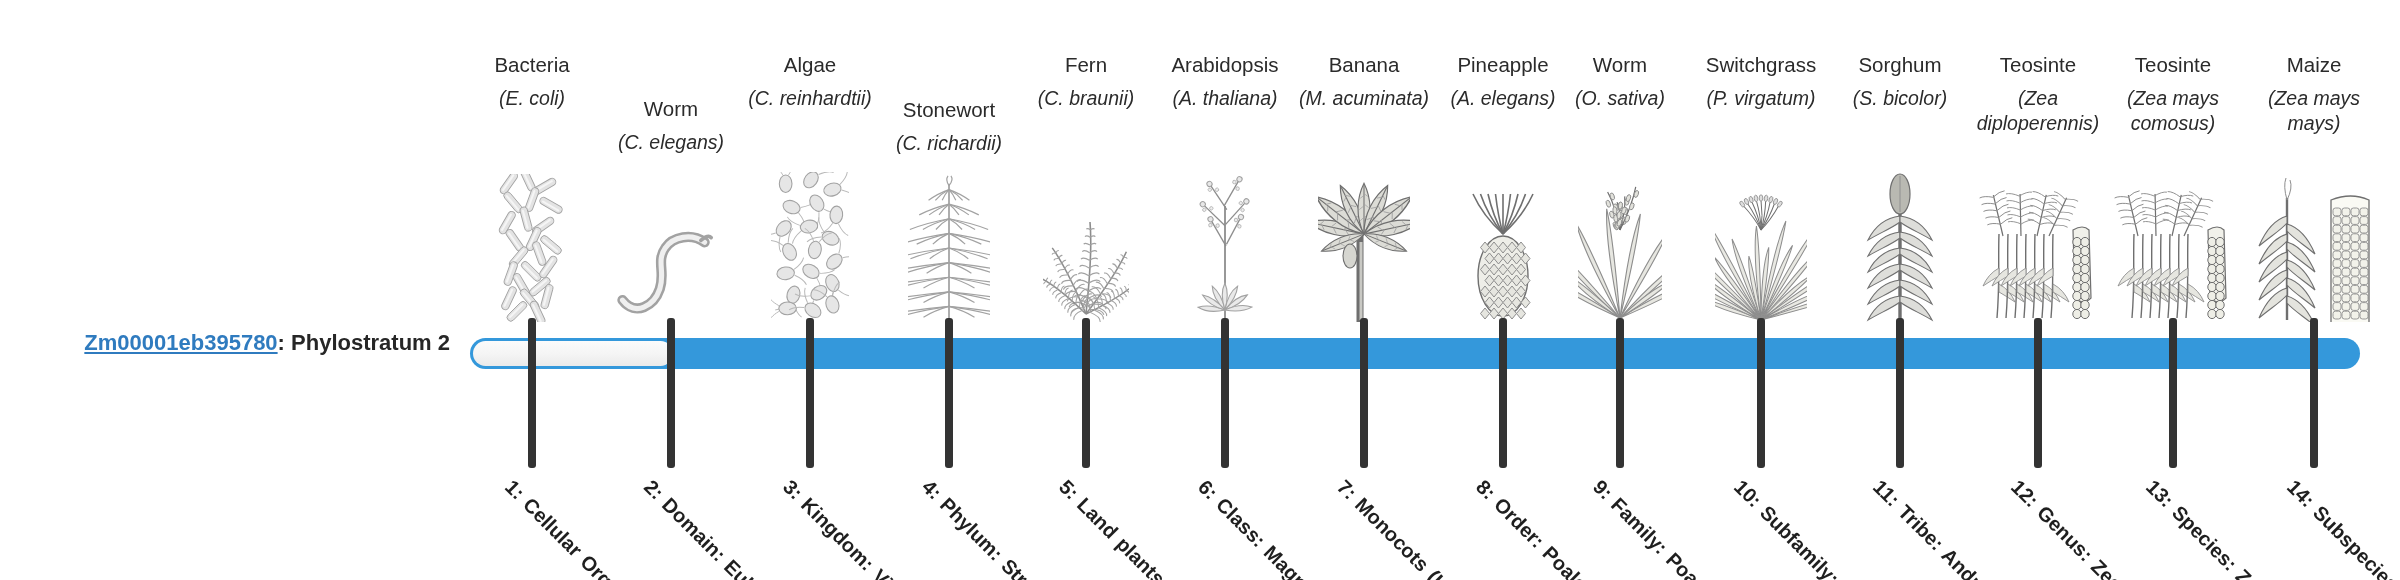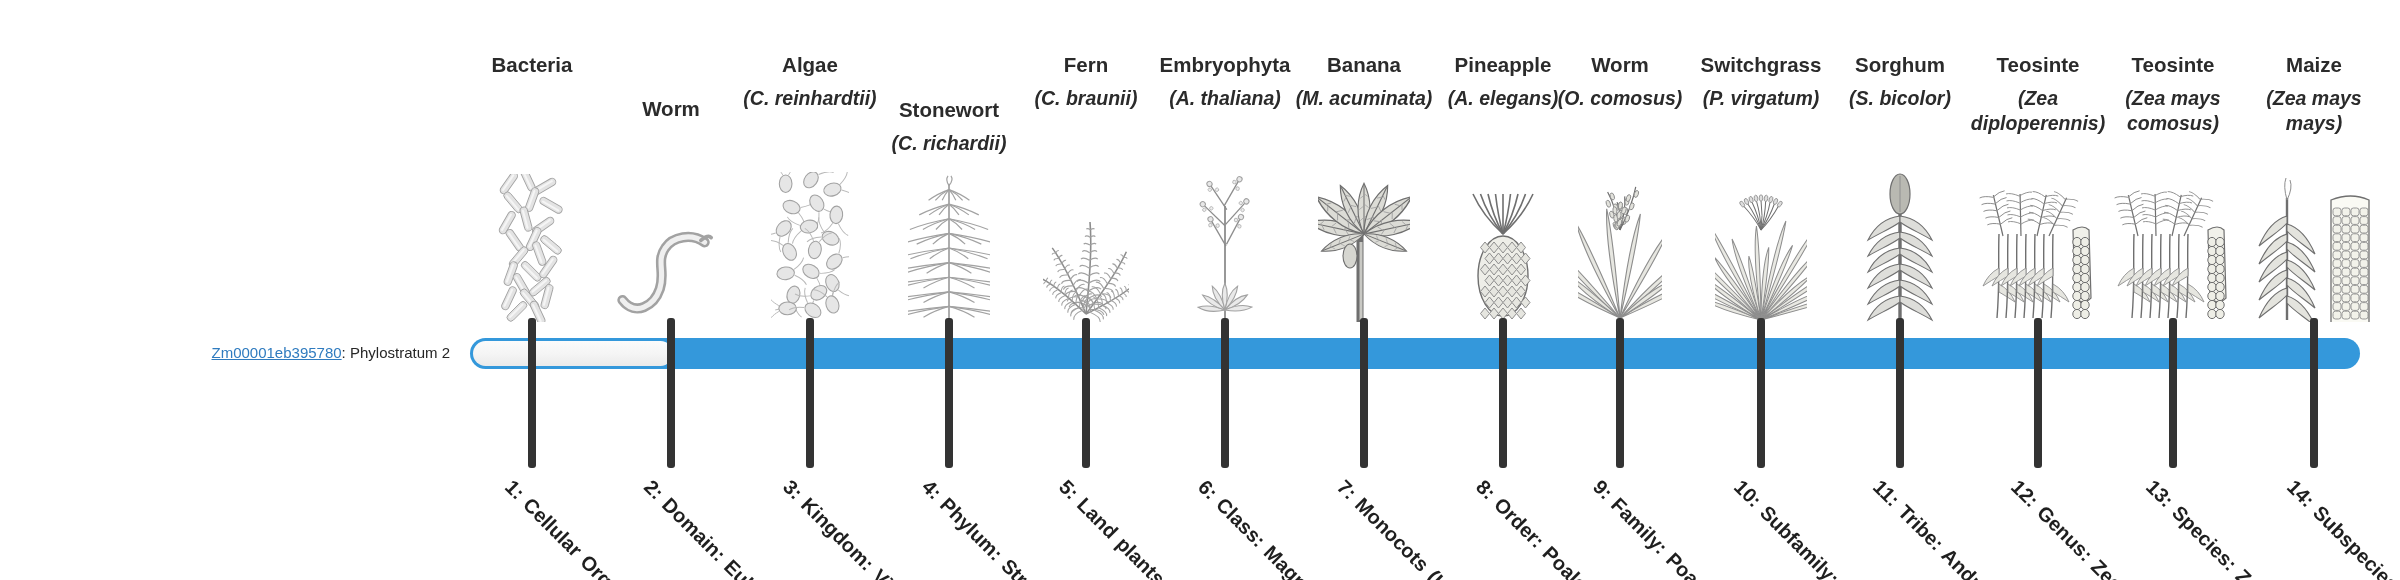--- a/index.html
+++ b/index.html
@@ -13,43 +13,43 @@
     overflow: hidden;
     position: relative;
   }
 
   #stage { position: absolute; inset: 0; }
 
   
   .gene-label {
     position: absolute;
     left: 30px;
-    top: 338px;
+    top: 328px;
     width: 420px;
     text-align: right;
-    font-size: 15px;
+    font-size: 22px;
     line-height: 30px;
     color: #262626;
     white-space: nowrap;
+    font-weight: bold;
   }
   .gene-link {
     color: #2f7bbf;
     text-decoration: underline;
     cursor: pointer;
   }
 
   
   .columns { position: absolute; left: 0; top: 0; width: 2400px; height: 580px; }
   .col {
     position: absolute;
     top: 52px;
     width: 139px;
     margin-left: -69.5px;
     text-align: center;
-    font-weight: bold;
   }
   .common {
     font-size: 20.5px;
     line-height: 26px;
     color: #2b2b2b;
     white-space: nowrap;
   }
   .latin {
     font-size: 19.5px;
     line-height: 25px;
@@ -127,20 +127,21 @@
 
 <div id="stage">
 
   <div class="gene-label">
     <span class="gene-link">Zm00001eb395780</span><span>: </span><span>Phylostratum 2</span>
   </div>
 
   <div class="columns" id="columns">
       <div class="col" style="left: 532px;">
         <div class="common">Bacteria</div>
+        <div class="latin">(E. coli)</div>
       </div>
       <div class="pic" style="left: 532px;">
         <svg width="76" height="148" viewBox="0 0 72 180">
           <g transform="translate(8,10) rotate(35)">
           <rect x="-4" y="-14" width="9" height="30" rx="4.5" fill="#e3e3e3" stroke="#a2a2a2" stroke-width="1.1"></rect>
           <rect x="-1.8" y="-11" width="2.6" height="24" rx="1.3" fill="#f6f6f6" opacity=".9"></rect>
         </g>
           <g transform="translate(30,6) rotate(-25)">
           <rect x="-4" y="-14" width="9" height="30" rx="4.5" fill="#e3e3e3" stroke="#a2a2a2" stroke-width="1.1"></rect>
           <rect x="-1.8" y="-11" width="2.6" height="24" rx="1.3" fill="#f6f6f6" opacity=".9"></rect>
@@ -230,20 +231,21 @@
           <rect x="-1.8" y="-11" width="2.6" height="24" rx="1.3" fill="#f6f6f6" opacity=".9"></rect>
         </g>
           <g transform="translate(42,168) rotate(-25)">
           <rect x="-4" y="-14" width="9" height="30" rx="4.5" fill="#e3e3e3" stroke="#a2a2a2" stroke-width="1.1"></rect>
           <rect x="-1.8" y="-11" width="2.6" height="24" rx="1.3" fill="#f6f6f6" opacity=".9"></rect>
         </g>
         </svg>
       </div>
       <div class="col" style="left: 671px; margin-top: 44px;">
         <div class="common">Worm</div>
+        <div class="latin">(C. elegans)</div>
       </div>
       <div class="pic" style="left: 671px;">
         <svg width="112" height="96" viewBox="0 0 120 100">
         <path d="M8,78 C22,96 42,84 48,66 C54,48 44,36 54,22 C62,10 82,6 96,16" fill="none" stroke="#a2a2a2" stroke-width="11" stroke-linecap="round"></path>
         <path d="M8,78 C22,96 42,84 48,66 C54,48 44,36 54,22 C62,10 82,6 96,16" fill="none" stroke="#efefef" stroke-width="5.5" stroke-linecap="round"></path>
         <path d="M92,14 C98,9 101,9 103,11" fill="none" stroke="#a2a2a2" stroke-width="4" stroke-linecap="round"></path>
       </svg>
       </div>
       <div class="col" style="left: 810px;">
         <div class="common">Algae</div>
@@ -542,21 +544,21 @@
             <path d="M3.9000000000000004,-46.5 q-4.375,-2.8125 -6.25,-0.9375" fill="none" stroke="#a2a2a2" stroke-width="1.15"></path>
             <path d="M3.9000000000000004,-46.5 q4.375,-2.8125 6.25,-0.9375" fill="none" stroke="#a2a2a2" stroke-width="1.15"></path>
             <path d="M4.166666666666667,-51.66666666666667 q-3.616666666666666,-2.3249999999999997 -5.166666666666666,-0.7749999999999999" fill="none" stroke="#a2a2a2" stroke-width="1.15"></path>
             <path d="M4.166666666666667,-51.66666666666667 q3.616666666666666,-2.3249999999999997 5.166666666666666,-0.7749999999999999" fill="none" stroke="#a2a2a2" stroke-width="1.15"></path>
             <path d="M4.433333333333334,-56.83333333333333 q-2.8583333333333334,-1.8375000000000004 -4.083333333333334,-0.6125" fill="none" stroke="#a2a2a2" stroke-width="1.15"></path>
             <path d="M4.433333333333334,-56.83333333333333 q2.8583333333333334,-1.8375000000000004 4.083333333333334,-0.6125" fill="none" stroke="#a2a2a2" stroke-width="1.15"></path>
           </g>
         </svg>
       </div>
       <div class="col" style="left: 1225px;">
-        <div class="common">Embryophyta</div>
+        <div class="common">Arabidopsis</div>
         <div class="latin">(A. thaliana)</div>
       </div>
       <div class="pic" style="left: 1225px;">
         <svg width="84" height="150" viewBox="0 0 80 150">
         <path d="M40,148 L40,34" stroke="#8d8d8d" stroke-width="1.8" fill="none"></path>
           <g transform="translate(34,26) rotate(-34)">
           <path d="M0,14 L0,-16" stroke="#8d8d8d" stroke-width="1.3" fill="none"></path>
           <circle cx="0" cy="-17" r="2.6" fill="#e8e8e8" stroke="#a2a2a2" stroke-width="1"></circle>
           <circle cx="-3" cy="-12" r="1.7" fill="#ededed" stroke="#b9b9b9" stroke-width=".9"></circle>
           <circle cx="3" cy="-8" r="1.7" fill="#ededed" stroke="#b9b9b9" stroke-width=".9"></circle>
@@ -718,21 +720,21 @@
           <path d="M62.5,125 l4.5,5.5 l-4.5,5.5 l-4.5,-5.5z" fill="#e6e6e0" stroke="#8d8d8d" stroke-width="1"></path>
           <path d="M22,136 l4.5,5.5 l-4.5,5.5 l-4.5,-5.5z" fill="#e6e6e0" stroke="#8d8d8d" stroke-width="1"></path>
           <path d="M31,136 l4.5,5.5 l-4.5,5.5 l-4.5,-5.5z" fill="#e6e6e0" stroke="#8d8d8d" stroke-width="1"></path>
           <path d="M40,136 l4.5,5.5 l-4.5,5.5 l-4.5,-5.5z" fill="#e6e6e0" stroke="#8d8d8d" stroke-width="1"></path>
           <path d="M49,136 l4.5,5.5 l-4.5,5.5 l-4.5,-5.5z" fill="#e6e6e0" stroke="#8d8d8d" stroke-width="1"></path>
           <path d="M58,136 l4.5,5.5 l-4.5,5.5 l-4.5,-5.5z" fill="#e6e6e0" stroke="#8d8d8d" stroke-width="1"></path>
       </svg>
       </div>
       <div class="col" style="left: 1620px;">
         <div class="common">Worm</div>
-        <div class="latin">(O. comosus)</div>
+        <div class="latin">(O. sativa)</div>
       </div>
       <div class="pic" style="left: 1620px;">
         <svg width="84" height="150" viewBox="0 0 80 150">
           <g transform="translate(40,146) rotate(-62)">
           <path d="M0,0 C-3,-40 -2,-64 2,-80 C4,-62.400000000000006 3,-40 0,0z" fill="#e7e7e1" stroke="#8d8d8d" stroke-width="1.1"></path>
         </g>
           <g transform="translate(40,146) rotate(-44)">
           <path d="M0,0 C-3,-48 -2,-76.80000000000001 2,-96 C4,-74.88 3,-48 0,0z" fill="#e7e7e1" stroke="#8d8d8d" stroke-width="1.1"></path>
         </g>
           <g transform="translate(40,146) rotate(-26)">

